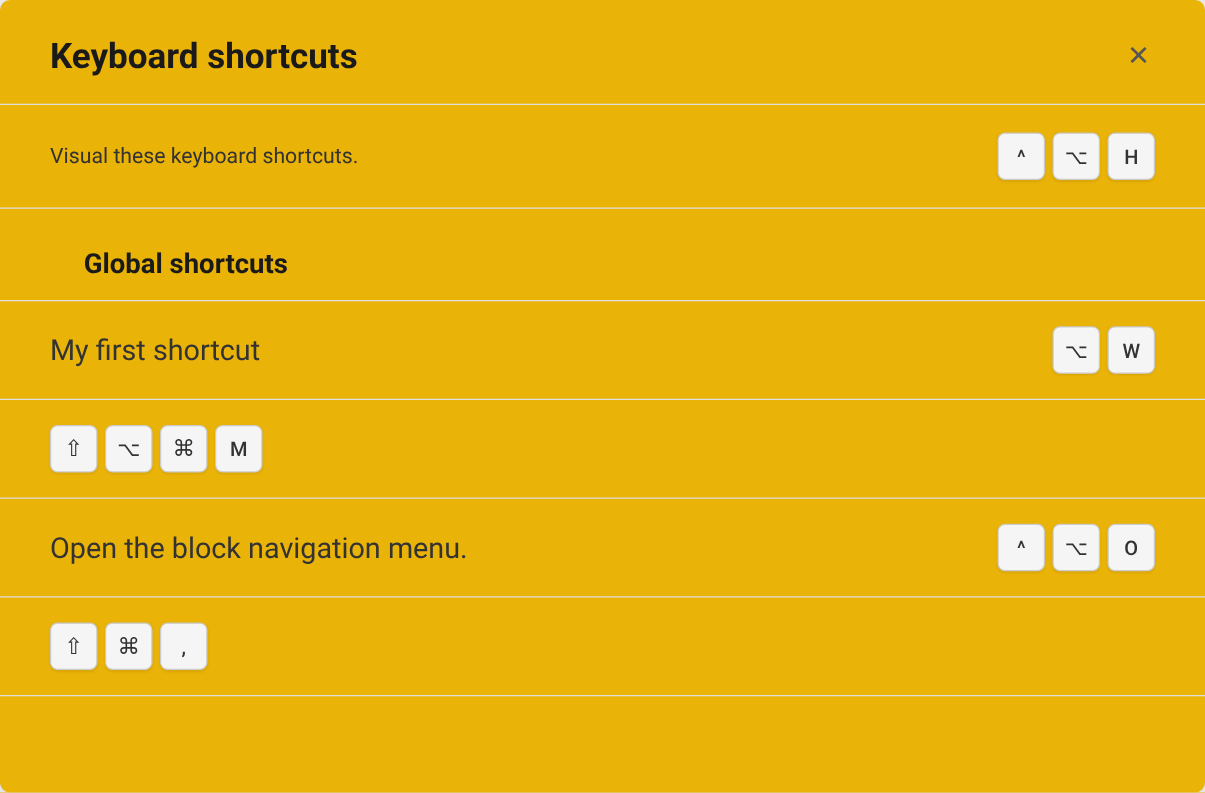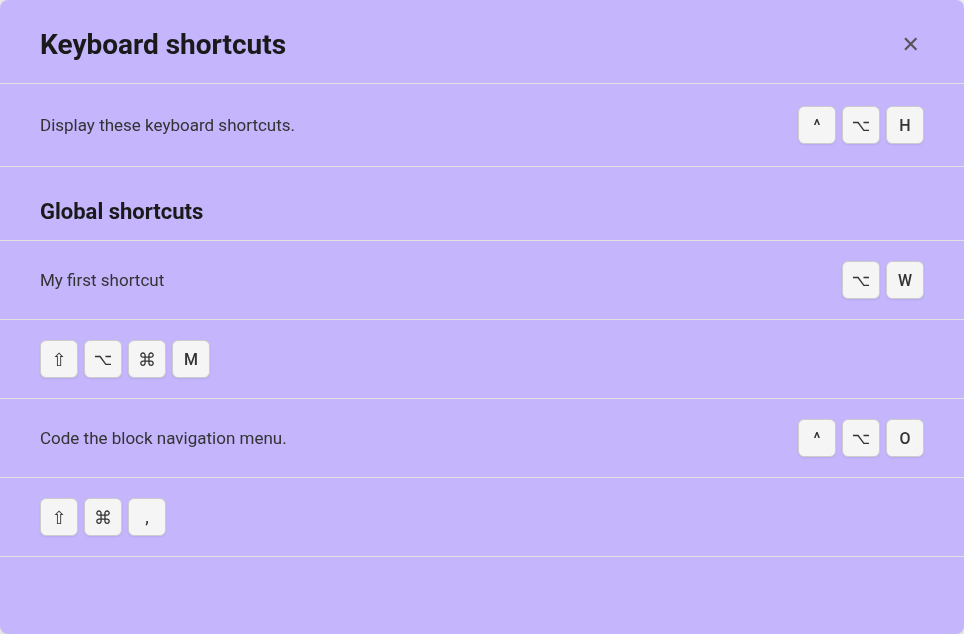--- a/index.html
+++ b/index.html
@@ -11,21 +11,21 @@
     body {
       background: #f0f0f0;
       display: flex;
       justify-content: center;
       align-items: center;
       min-height: 100vh;
       font-family: -apple-system, BlinkMacSystemFont, "Segoe UI", Roboto, sans-serif;
     }
 
     .modal {
-      background: #c4b5fd;
+      background: #eab308;
       width: 964px;
       min-height: 634px;
       border-radius: 8px;
       box-shadow: 0 4px 32px rgba(0,0,0,0.15);
       overflow: hidden;
     }
 
     .modal-header {
       display: flex;
       justify-content: space-between;
@@ -89,36 +89,37 @@
     }
 
     .section-header {
       padding: 32px 40px 16px 40px;
     }
 
     .section-title {
       font-size: 22px;
       font-weight: 700;
       color: #1a1a1a;
+      margin-left: 27px;
     }
 
     .shortcut-row {
       display: flex;
       align-items: center;
       justify-content: space-between;
       padding: 20px 40px;
       border-top: 1px solid #e0e0e0;
     }
 
     .shortcut-row:last-child {
       border-bottom: 1px solid #e0e0e0;
     }
 
     .shortcut-label {
-      font-size: 17px;
+      font-size: 23px;
       color: #333;
     }
 
     .shift-icon {
       font-size: 18px;
     }
 
     .ctrl-icon {
       font-size: 18px;
     }
@@ -127,21 +128,21 @@
 <body>
 
 <div class="modal">
 
   <div class="modal-header">
     <h1 class="modal-title">Keyboard shortcuts</h1>
     <button class="close-button">✕</button>
   </div>
 
   <div class="shortcut-description-row">
-    <span class="shortcut-description-text">Display these keyboard shortcuts.</span>
+    <span class="shortcut-description-text">Visual these keyboard shortcuts.</span>
     <div class="keys-group">
       <span class="key-badge">^</span>
       <span class="key-badge">⌥</span>
       <span class="key-badge">H</span>
     </div>
   </div>
 
   <div class="section-header">
     <h2 class="section-title">Global shortcuts</h2>
   </div>
@@ -157,21 +158,21 @@
   <div class="shortcut-row">
     <div class="keys-group">
       <span class="key-badge shift-icon">⇧</span>
       <span class="key-badge">⌥</span>
       <span class="key-badge ctrl-icon">⌘</span>
       <span class="key-badge">M</span>
     </div>
   </div>
 
   <div class="shortcut-row">
-    <span class="shortcut-label">Code the block navigation menu.</span>
+    <span class="shortcut-label">Open the block navigation menu.</span>
     <div class="keys-group">
       <span class="key-badge">^</span>
       <span class="key-badge">⌥</span>
       <span class="key-badge">O</span>
     </div>
   </div>
 
   <div class="shortcut-row">
     <div class="keys-group">
       <span class="key-badge shift-icon">⇧</span>

